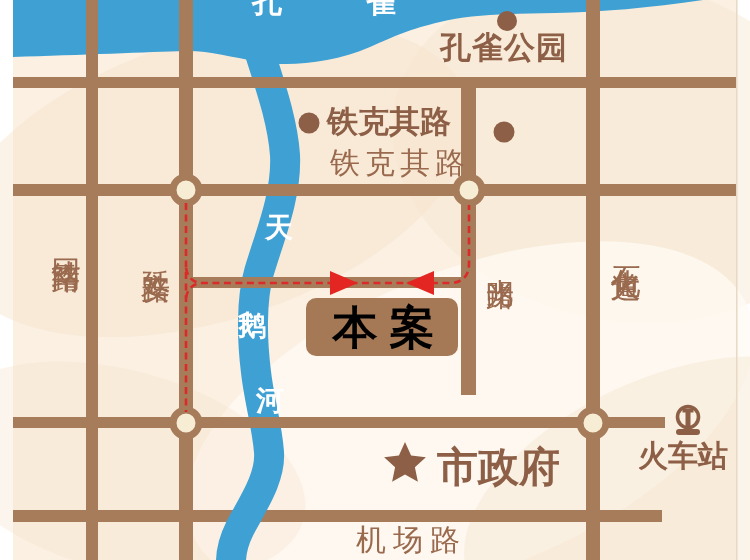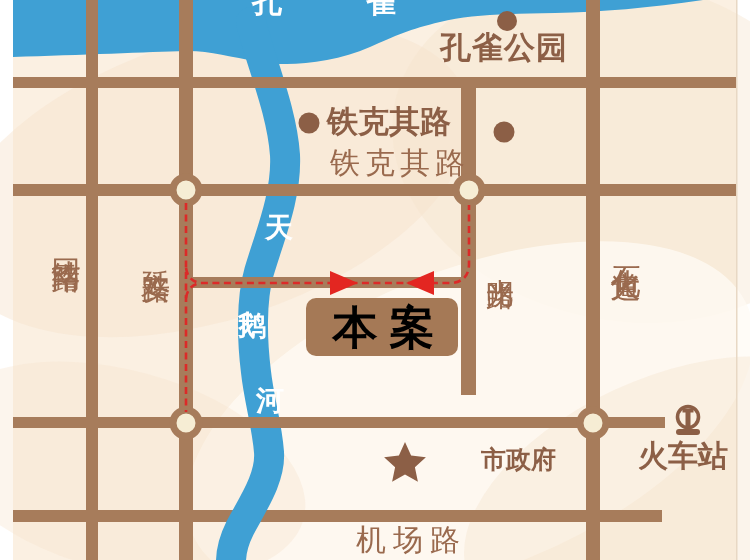--- a/index.html
+++ b/index.html
@@ -99,21 +99,21 @@
     </g>
 
     <rect x="736" y="0" width="1.5" height="560" fill="#e8d8c4"></rect>
   </svg>
 
   <div class="top-partial" style="left:252px;">孔</div>
   <div class="top-partial" style="left:366px;">雀</div>
 
   <div class="label poi" style="left:440px; top:32px; font-size:31px; letter-spacing:1px;">孔雀公园</div>
   <div class="label poi" style="left:327px; top:106px; font-size:31px;">铁克其路</div>
-  <div class="label poi" style="left:437px; top:446px; font-size:25px;margin-left:44px;">市政府</div>
+  <div class="label poi" style="left:437px; top:446px; font-size:41px;">市政府</div>
   <div class="label" style="left:330px; top:147px; font-size:30px; letter-spacing:5px;">铁克其路</div>
 
   <div class="label poi" style="left:638px; top:440px; font-size:30px;">火车站</div>
   <div class="label" style="left:356px; top:524px; font-size:30px; letter-spacing:7px;">机场路</div>
 
   <div class="label vert" style="left:51px; top:236px; font-size:29px; letter-spacing:2px;">团结南路</div>
   <div class="label vert" style="left:141px; top:246px; font-size:29px; letter-spacing:3px;">延安路</div>
   <div class="label vert" style="left:485px; top:257px; font-size:28px; letter-spacing:2px;">光明路</div>
   <div class="label vert" style="left:610px; top:243px; font-size:30px; letter-spacing:2px;">石化大道</div>
 

